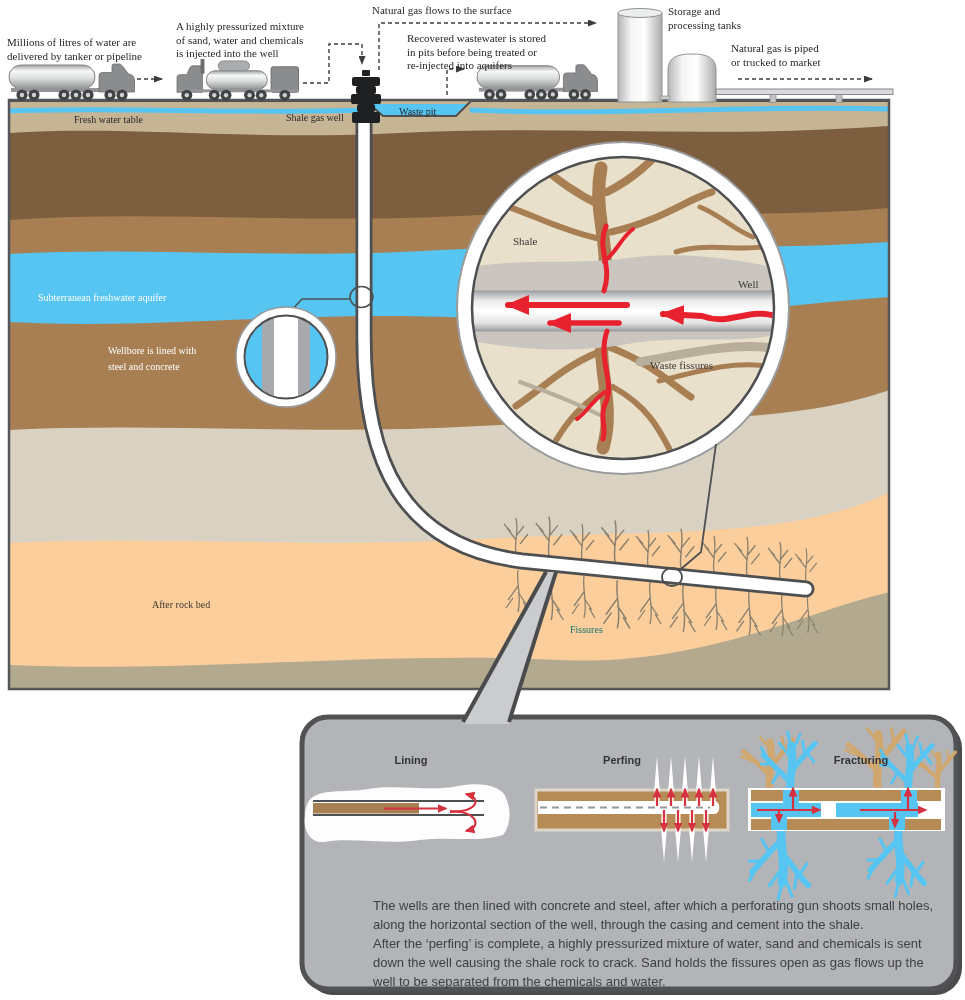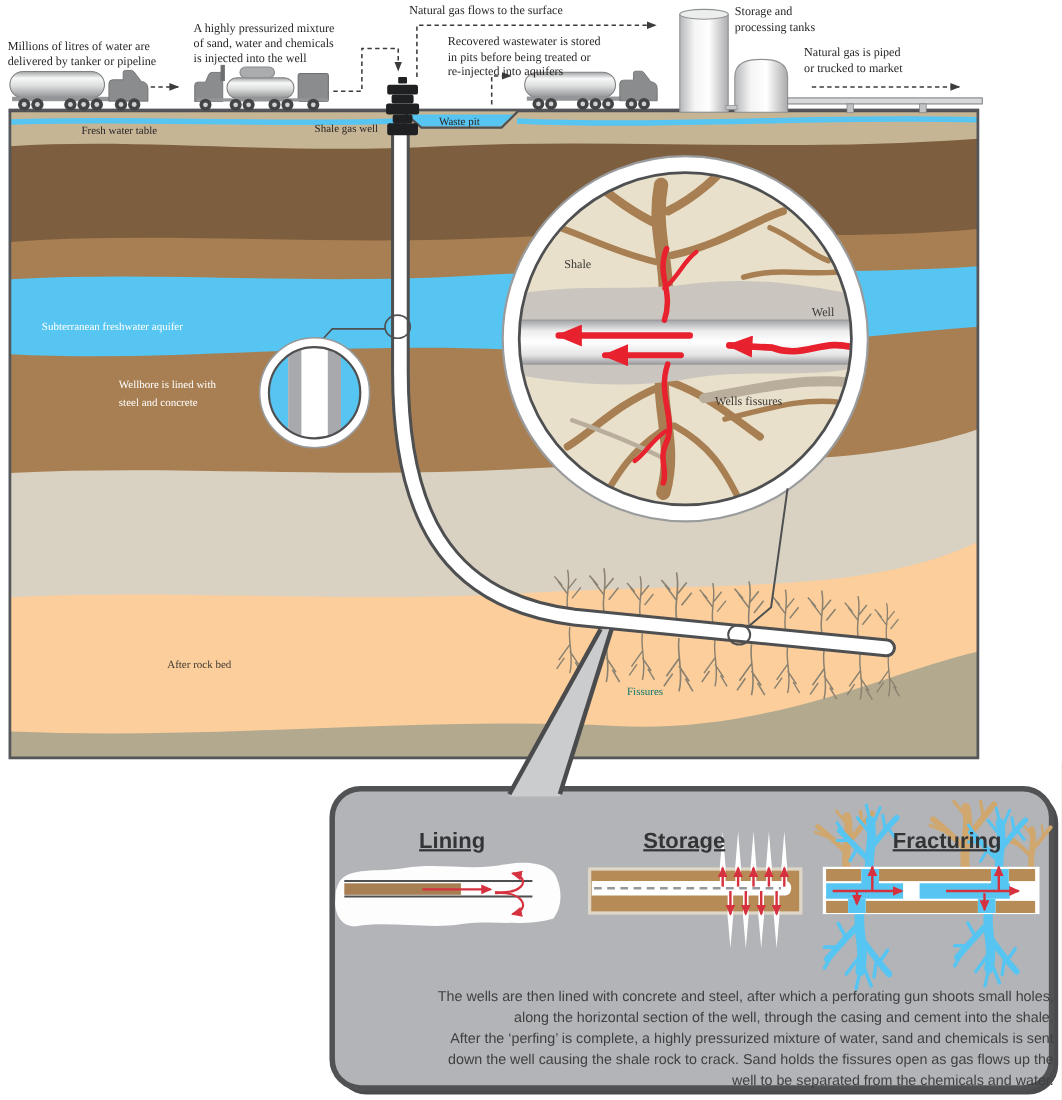--- a/index.html
+++ b/index.html
@@ -3,22 +3,22 @@
 <meta charset="utf-8">
 <style>
   html,body{margin:0;padding:0;background:#fff;}
   .canvas{position:relative;width:965px;height:1000px;background:#fff;overflow:hidden;
           font-family:"Liberation Sans",sans-serif;}
   .canvas svg{position:absolute;left:0;top:0;}
   .lbl{position:absolute;font-size:11px;line-height:13.5px;color:#2a2627;white-space:pre-line;font-family:Liberation Serif, serif;}
   .lbl.md{font-size:10px;line-height:15.5px;}
   .lbl.white{color:#ffffff;}
   .lbl.in{font-size:11px;line-height:15px;color:#3b3734;}
-  .stage{position:absolute;font-size:20px;font-weight:bold;color:#333436;transform:translateX(-50%);text-decoration:underline;}
-  .desc{position:absolute;font-size:13px;line-height:19px;color:#3f4041;width:585px;white-space:pre-line;text-align:right;}
+  .stage{position:absolute;font-size:11px;font-weight:bold;color:#333436;transform:translateX(-50%);}
+  .desc{position:absolute;font-size:13px;line-height:19px;color:#3f4041;width:585px;white-space:pre-line;}
 </style>
 </head>
 <body>
 
 <div class="canvas">
 
 <svg width="965" height="1000" viewBox="0 0 965 1000">
   <defs>
     <clipPath id="groundClip">
           <rect x="9" y="100" width="880" height="589"></rect>
@@ -371,24 +371,24 @@
 <div class="lbl md" style="left:399px;top:104px">Waste pit</div>
 
 <div class="lbl md white" style="left:38px;top:290px">Subterranean freshwater aquifer</div>
 <div class="lbl md white" style="left:108px;top:343px">Wellbore is lined with
 steel and concrete</div>
 <div class="lbl md" style="left:152px;top:597px;color:#403a31">After rock bed</div>
 <div class="lbl md" style="left:570px;top:622px;color:#0f766e">Fissures</div>
 
 <div class="lbl in" style="left:513px;top:234px">Shale</div>
 <div class="lbl in" style="left:738px;top:277px">Well</div>
-<div class="lbl in" style="left:650px;top:358px">Wells fissures</div>
+<div class="lbl in" style="left:650px;top:358px">Waste fissures</div>
 
 <div class="stage" style="left:411px;top:754px">Lining</div>
-<div class="stage" style="left:622px;top:754px">Storage</div>
+<div class="stage" style="left:622px;top:754px">Perfing</div>
 <div class="stage" style="left:861px;top:754px">Fracturing</div>
 <div class="desc" style="left:373px;top:896px">The wells are then lined with concrete and steel, after which a perforating gun shoots small holes,
 along the horizontal section of the well, through the casing and cement into the shale.
 After the ‘perfing’ is complete, a highly pressurized mixture of water, sand and chemicals is sent
 down the well causing the shale rock to crack. Sand holds the fissures open as gas flows up the
 well to be separated from the chemicals and water.</div>
 
 </div>
 
 </body></html>

